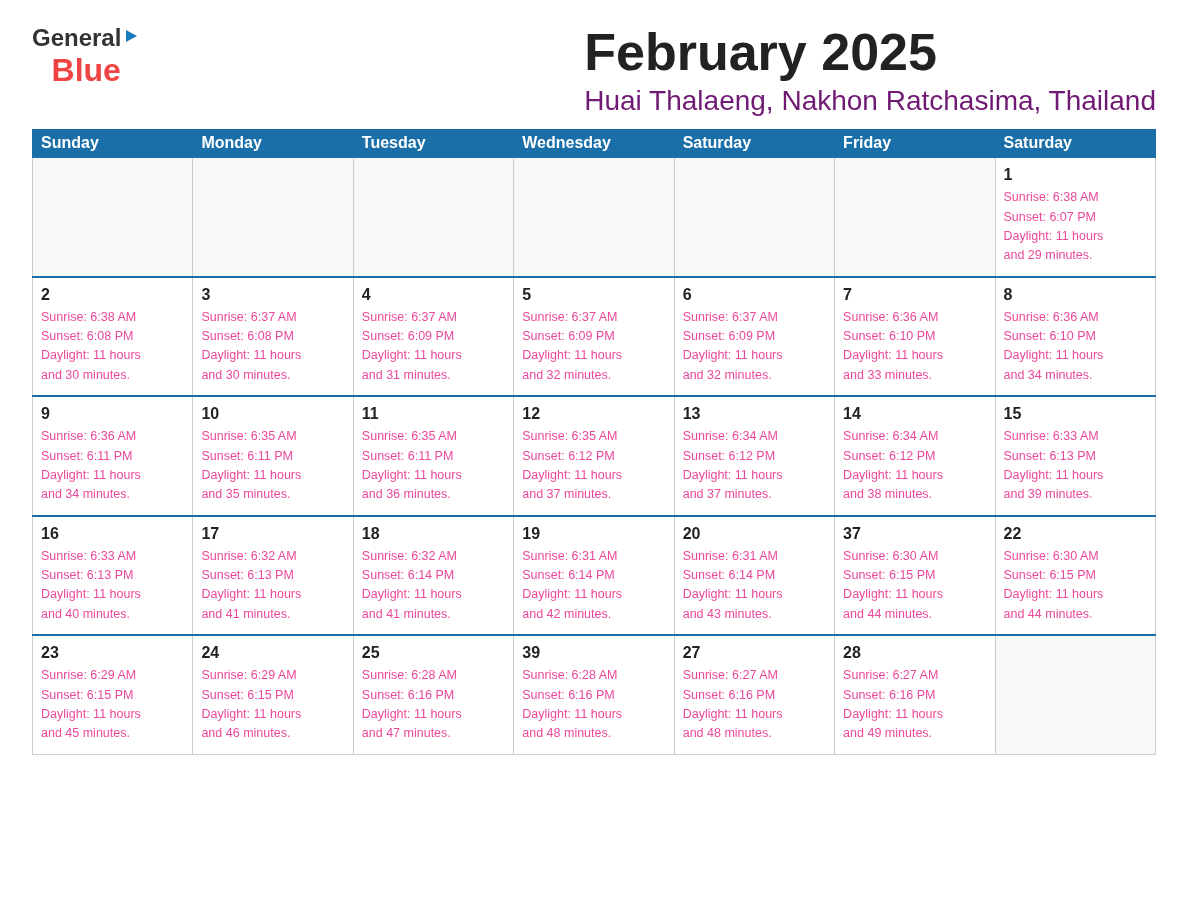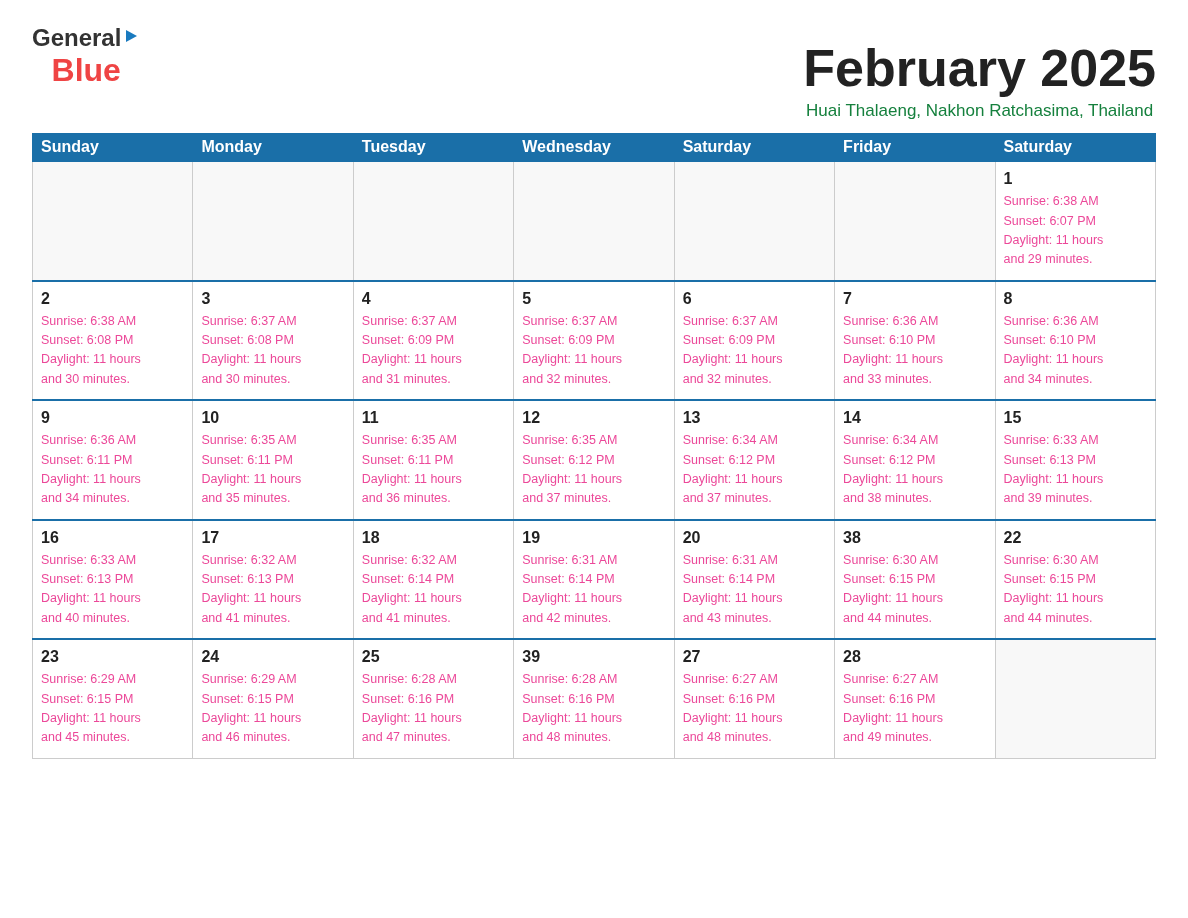--- a/index.html
+++ b/index.html
@@ -19,32 +19,31 @@
     .logo {
       display: flex;
       flex-direction: column;
       align-items: center;
     }
     .logo-first-line {
       display: flex;
       align-items: center;
     }
     .title-block {
-      text-align: center;
-      margin-top: 16px;
+      text-align: left;
     }
     .month-title {
       font-size: 52px;
       font-weight: bold;
       color: #222;
       line-height: 1.1;
     }
     .subtitle {
-      font-size: 17px;
-      color: #15803d;
+      font-size: 28px;
+      color: #701a75;
       margin-top: 4px;
     }
     .calendar {
       width: 100%;
       border-collapse: collapse;
       margin-top: 12px;
       table-layout: fixed;
     }
     .calendar th {
       background-color: #1a6fa8;
@@ -265,21 +264,21 @@
 and 42 minutes.</div>
         </td>
         <td>
           <span class="day-number">20</span>
           <div class="day-info" style="white-space: pre-line;">Sunrise: 6:31 AM
 Sunset: 6:14 PM
 Daylight: 11 hours
 and 43 minutes.</div>
         </td>
         <td>
-          <span class="day-number">38</span>
+          <span class="day-number">37</span>
           <div class="day-info" style="white-space: pre-line;">Sunrise: 6:30 AM
 Sunset: 6:15 PM
 Daylight: 11 hours
 and 44 minutes.</div>
         </td>
         <td>
           <span class="day-number">22</span>
           <div class="day-info" style="white-space: pre-line;">Sunrise: 6:30 AM
 Sunset: 6:15 PM
 Daylight: 11 hours

